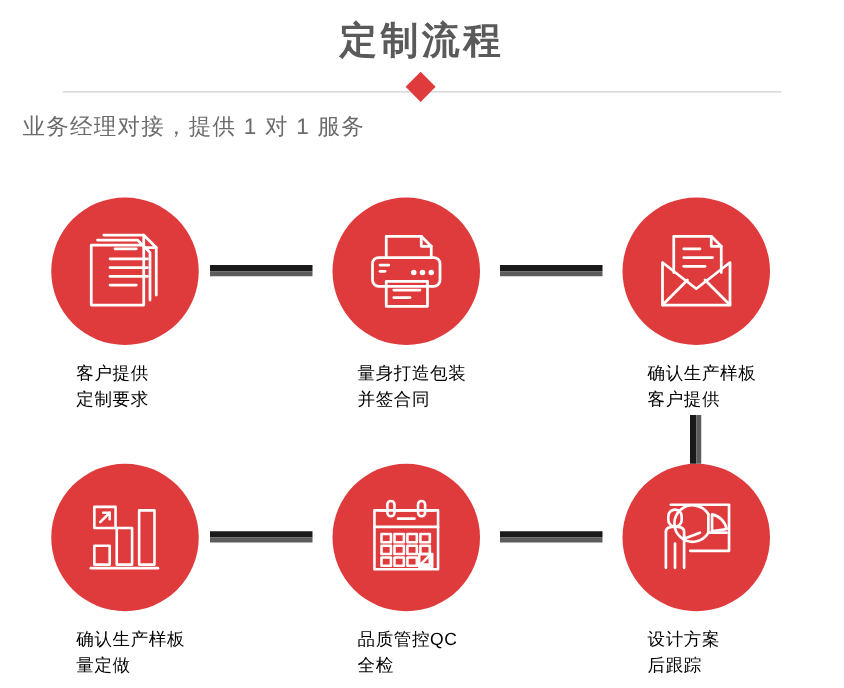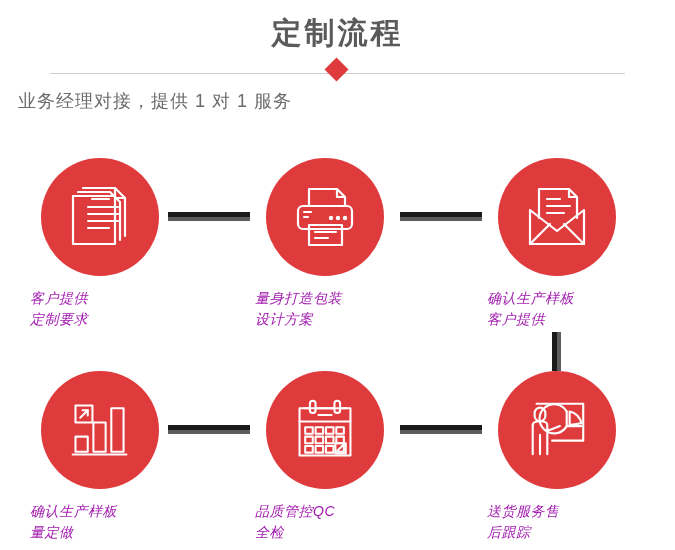--- a/index.html
+++ b/index.html
@@ -43,27 +43,26 @@
 
   .step{position:absolute;width:160px;}
   .circle{
     position:absolute;left:21px;top:0;
     width:118px;height:118px;border-radius:50%;
     background:#df3a3c;
     display:flex;align-items:center;justify-content:center;
   }
   .circle svg{display:block;}
   .step-label{
-    position:absolute;left:10px;top:130px;width:150px;
-    font-size:14px;color:#a21caf;
+    position:absolute;left:41px;top:130px;width:150px;
+    font-size:14px;color:#000000;
     line-height:21px;
     letter-spacing:0.5px;
     text-align:left;
     white-space:pre-line;
-    font-style:italic;
   }
 
   
   .s1{left:20px;top:158px;}
   .s2{left:245px;top:158px;}
   .s3{left:477px;top:158px;}
   .s4{left:20px;top:371px;}
   .s5{left:245px;top:371px;}
   .s6{left:477px;top:371px;}
 
@@ -126,21 +125,21 @@
             <circle cx="41" cy="36" r="2.2" fill="#ffffff" stroke="none"></circle>
             <circle cx="48" cy="36" r="2.2" fill="#ffffff" stroke="none"></circle>
             <circle cx="55" cy="36" r="2.2" fill="#ffffff" stroke="none"></circle>
             <rect x="19" y="43" width="33" height="20"></rect>
             <line x1="25" y1="50" x2="46" y2="50"></line>
             <line x1="25" y1="56" x2="38" y2="56"></line>
           </svg>
         </span>
       </div>
       <div class="step-label">量身打造包装
-设计方案</div>
+并签合同</div>
     </div>
 
     <div class="step s3">
       <div class="circle">
         <span>
           <svg width="70" height="70" viewBox="0 0 70 70" fill="none" stroke="#ffffff" stroke-width="2.2" stroke-linejoin="round" stroke-linecap="round">
             <path d="M17 36 V7 H47 L55 15 V36"></path>
             <path d="M47 7 V15 H55"></path>
             <line x1="25" y1="17" x2="38" y2="17"></line>
             <line x1="25" y1="24" x2="48" y2="24"></line>
@@ -214,21 +213,21 @@
             <path d="M45 31 A15 15 0 1 1 45 16"></path>
             <path d="M48 16 A15 15 0 0 1 60 28 L48 30 Z"></path>
             <rect x="12" y="12" width="11" height="14" rx="5.5"></rect>
             <path d="M10 30 C10 27 13 26 17.5 26 C22 26 25 27 25 30 V36 L38 31"></path>
             <path d="M10 30 V60"></path>
             <path d="M25 34 V60"></path>
             <path d="M17.5 40 V60"></path>
           </svg>
         </span>
       </div>
-      <div class="step-label">送货服务售
+      <div class="step-label">设计方案
 后跟踪</div>
     </div>
 
     <div class="hconn c12">
       <div class="top"></div>
       <div class="bot"></div>
     </div>
     <div class="hconn c23">
       <div class="top"></div>
       <div class="bot"></div>

